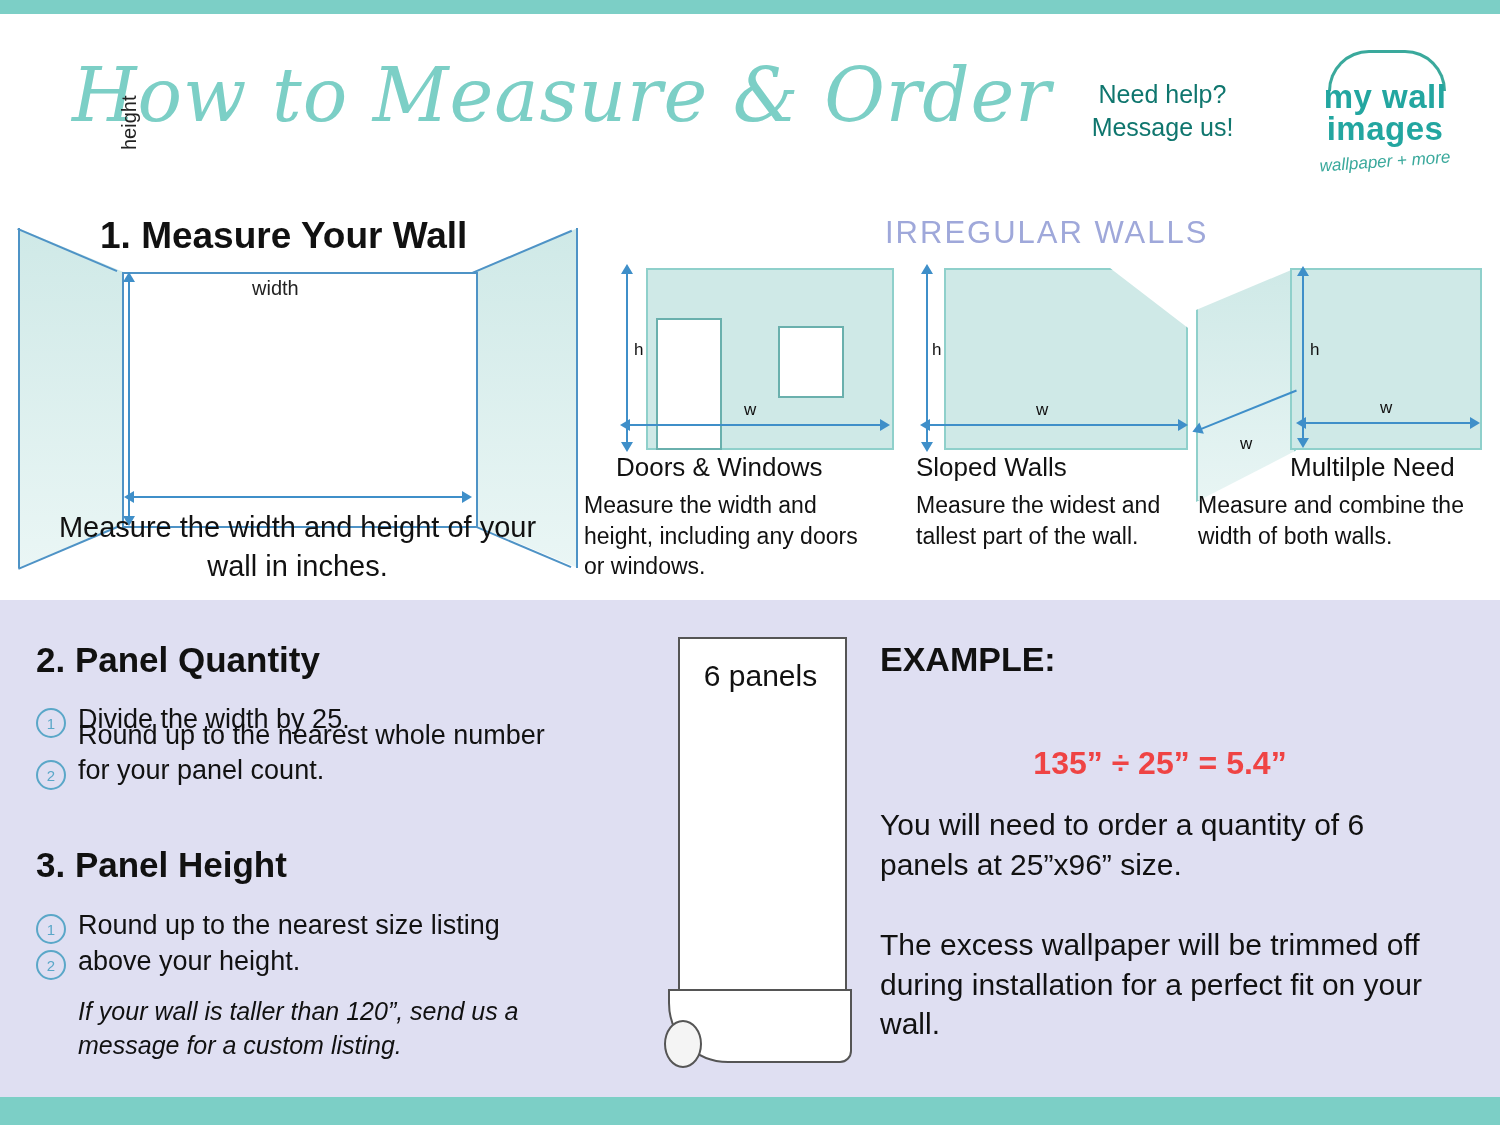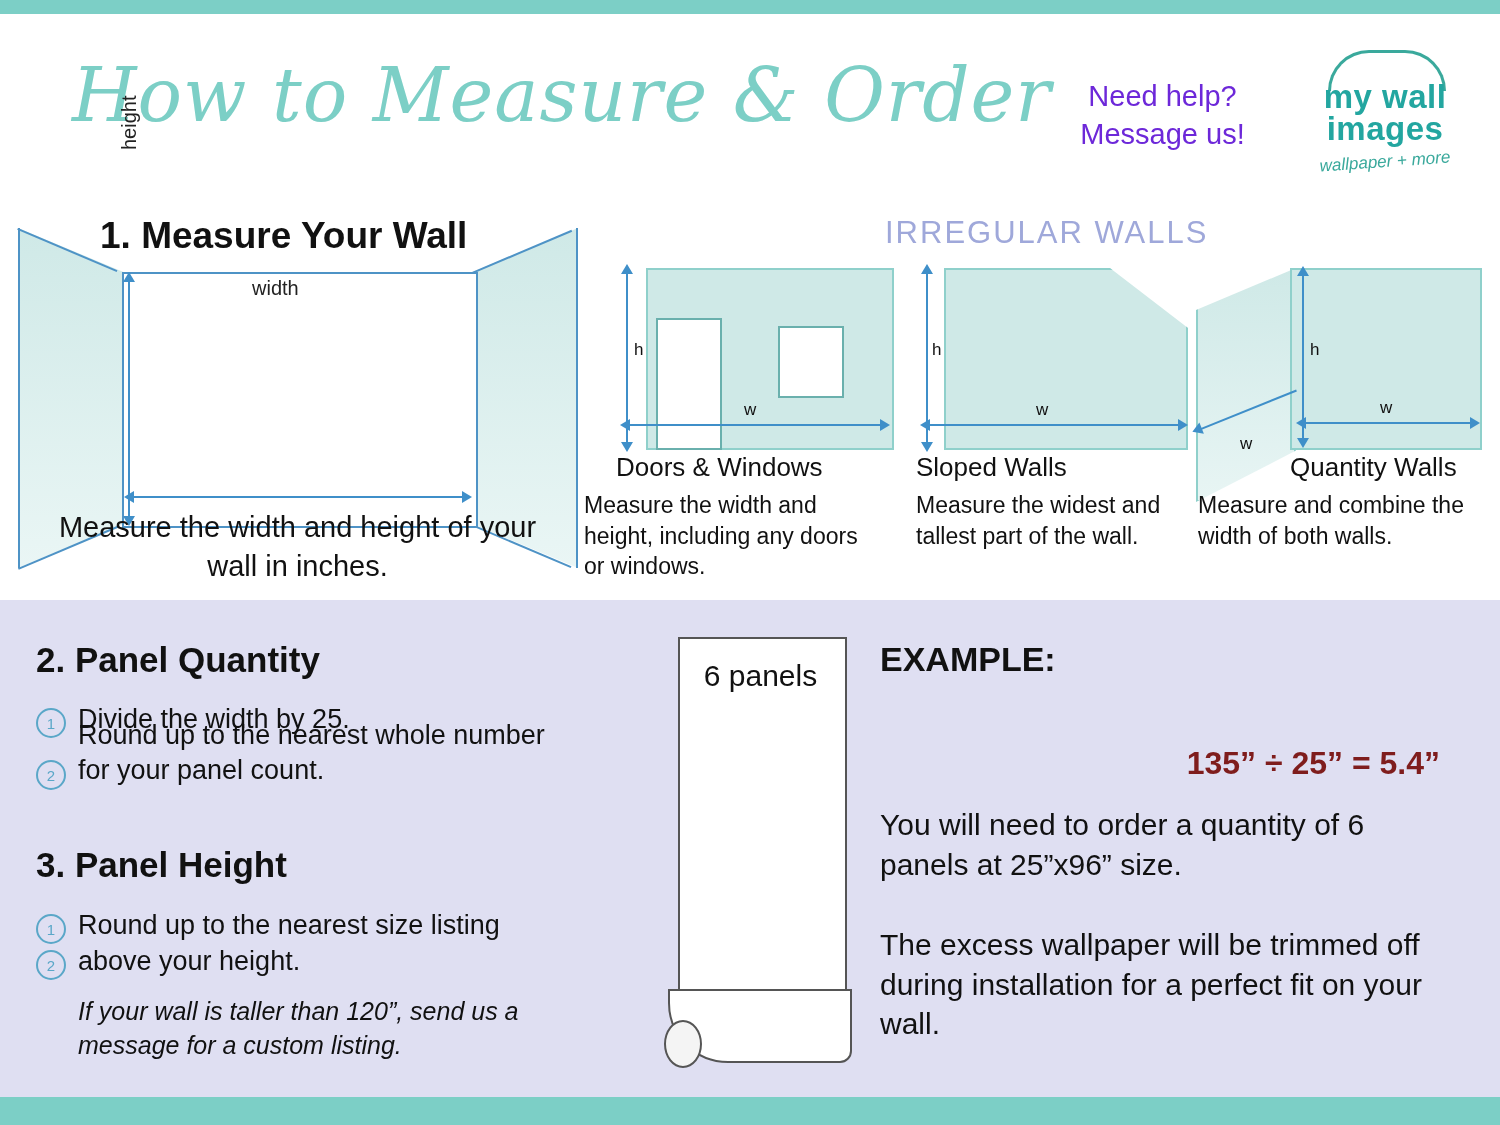--- a/index.html
+++ b/index.html
@@ -31,23 +31,23 @@
     font-style:italic;
     font-size:74px;
     letter-spacing:1px;
     color:#7ccfc6;
     white-space:nowrap;
   }
   .need-help {
     position:absolute; left:1055px; top:78px;
     width:215px;
     text-align:center;
-    font-size:29px;
+    font-size:25px;
     line-height:1.30;
-    color:#6d28d9;
+    color:#0f766e;
   }
   .logo {
     position:absolute; left:1300px; top:48px;
     width:170px; height:145px;
     text-align:center;
   }
   .logo .arc {
     position:absolute; left:28px; top:2px; width:112px; height:38px;
     border:3px solid #3aa99c;
     border-bottom:none;
@@ -182,21 +182,21 @@
 
   .ex-title {
     position:absolute; left:880px; top:640px;
     font-size:34px; font-weight:bold; color:#111;
   }
   .ex-line {
     position:absolute; font-size:30px; line-height:1.32; color:#111;
   }
   .ex-eq {
     position:absolute; left:880px; top:745px; width:560px;
-    text-align:right; font-size:32px; font-weight:bold; color:#7f1d1d;
+    text-align:center; font-size:32px; font-weight:bold; color:#ef4444;
   }
 </style>
 </head>
 <body>
 
 <div class="page">
 
   <div class="bar-top"></div>
   <div class="bar-bottom"></div>
 
@@ -276,21 +276,21 @@
   <div class="arrowhead" style="left:1297px;top:266px;border-left:6px solid transparent;border-right:6px solid transparent;border-bottom:10px solid #3f8fc9;"></div>
   <div class="arrowhead" style="left:1297px;top:438px;border-left:6px solid transparent;border-right:6px solid transparent;border-top:10px solid #3f8fc9;"></div>
   <div class="axlbl" style="left:1310px;top:340px;">h</div>
   <div class="dimline" style="left:1304px;top:422px;width:168px;height:2px;"></div>
   <div class="arrowhead" style="left:1296px;top:417px;border-top:6px solid transparent;border-bottom:6px solid transparent;border-right:10px solid #3f8fc9;"></div>
   <div class="arrowhead" style="left:1470px;top:417px;border-top:6px solid transparent;border-bottom:6px solid transparent;border-left:10px solid #3f8fc9;"></div>
   <div class="axlbl" style="left:1380px;top:398px;">w</div>
   <div class="dimline" style="left:1196px;top:430px;width:108px;height:2px;transform:rotate(-22deg);transform-origin:left top;"></div>
   <div class="arrowhead" style="left:1192px;top:424px;border-top:6px solid transparent;border-bottom:6px solid transparent;border-right:10px solid #3f8fc9;transform:rotate(-22deg);"></div>
   <div class="axlbl" style="left:1240px;top:434px;">w</div>
-  <div class="cap-head" style="left:1290px;top:452px;">Quantity Walls</div>
+  <div class="cap-head" style="left:1290px;top:452px;">Multilple Need</div>
   <div class="cap-body" style="left:1198px;top:490px;width:290px;">Measure and combine the width of both walls.</div>
 
   <div class="lower"></div>
 
   <div class="s2-title">2. Panel Quantity</div>
 
   <div class="num-circle" style="left:36px;top:708px;">1</div>
   <div class="step-text" style="left:78px;top:702px;width:470px;">Divide the width by 25.</div>
 
   <div class="num-circle" style="left:36px;top:760px;">2</div>

